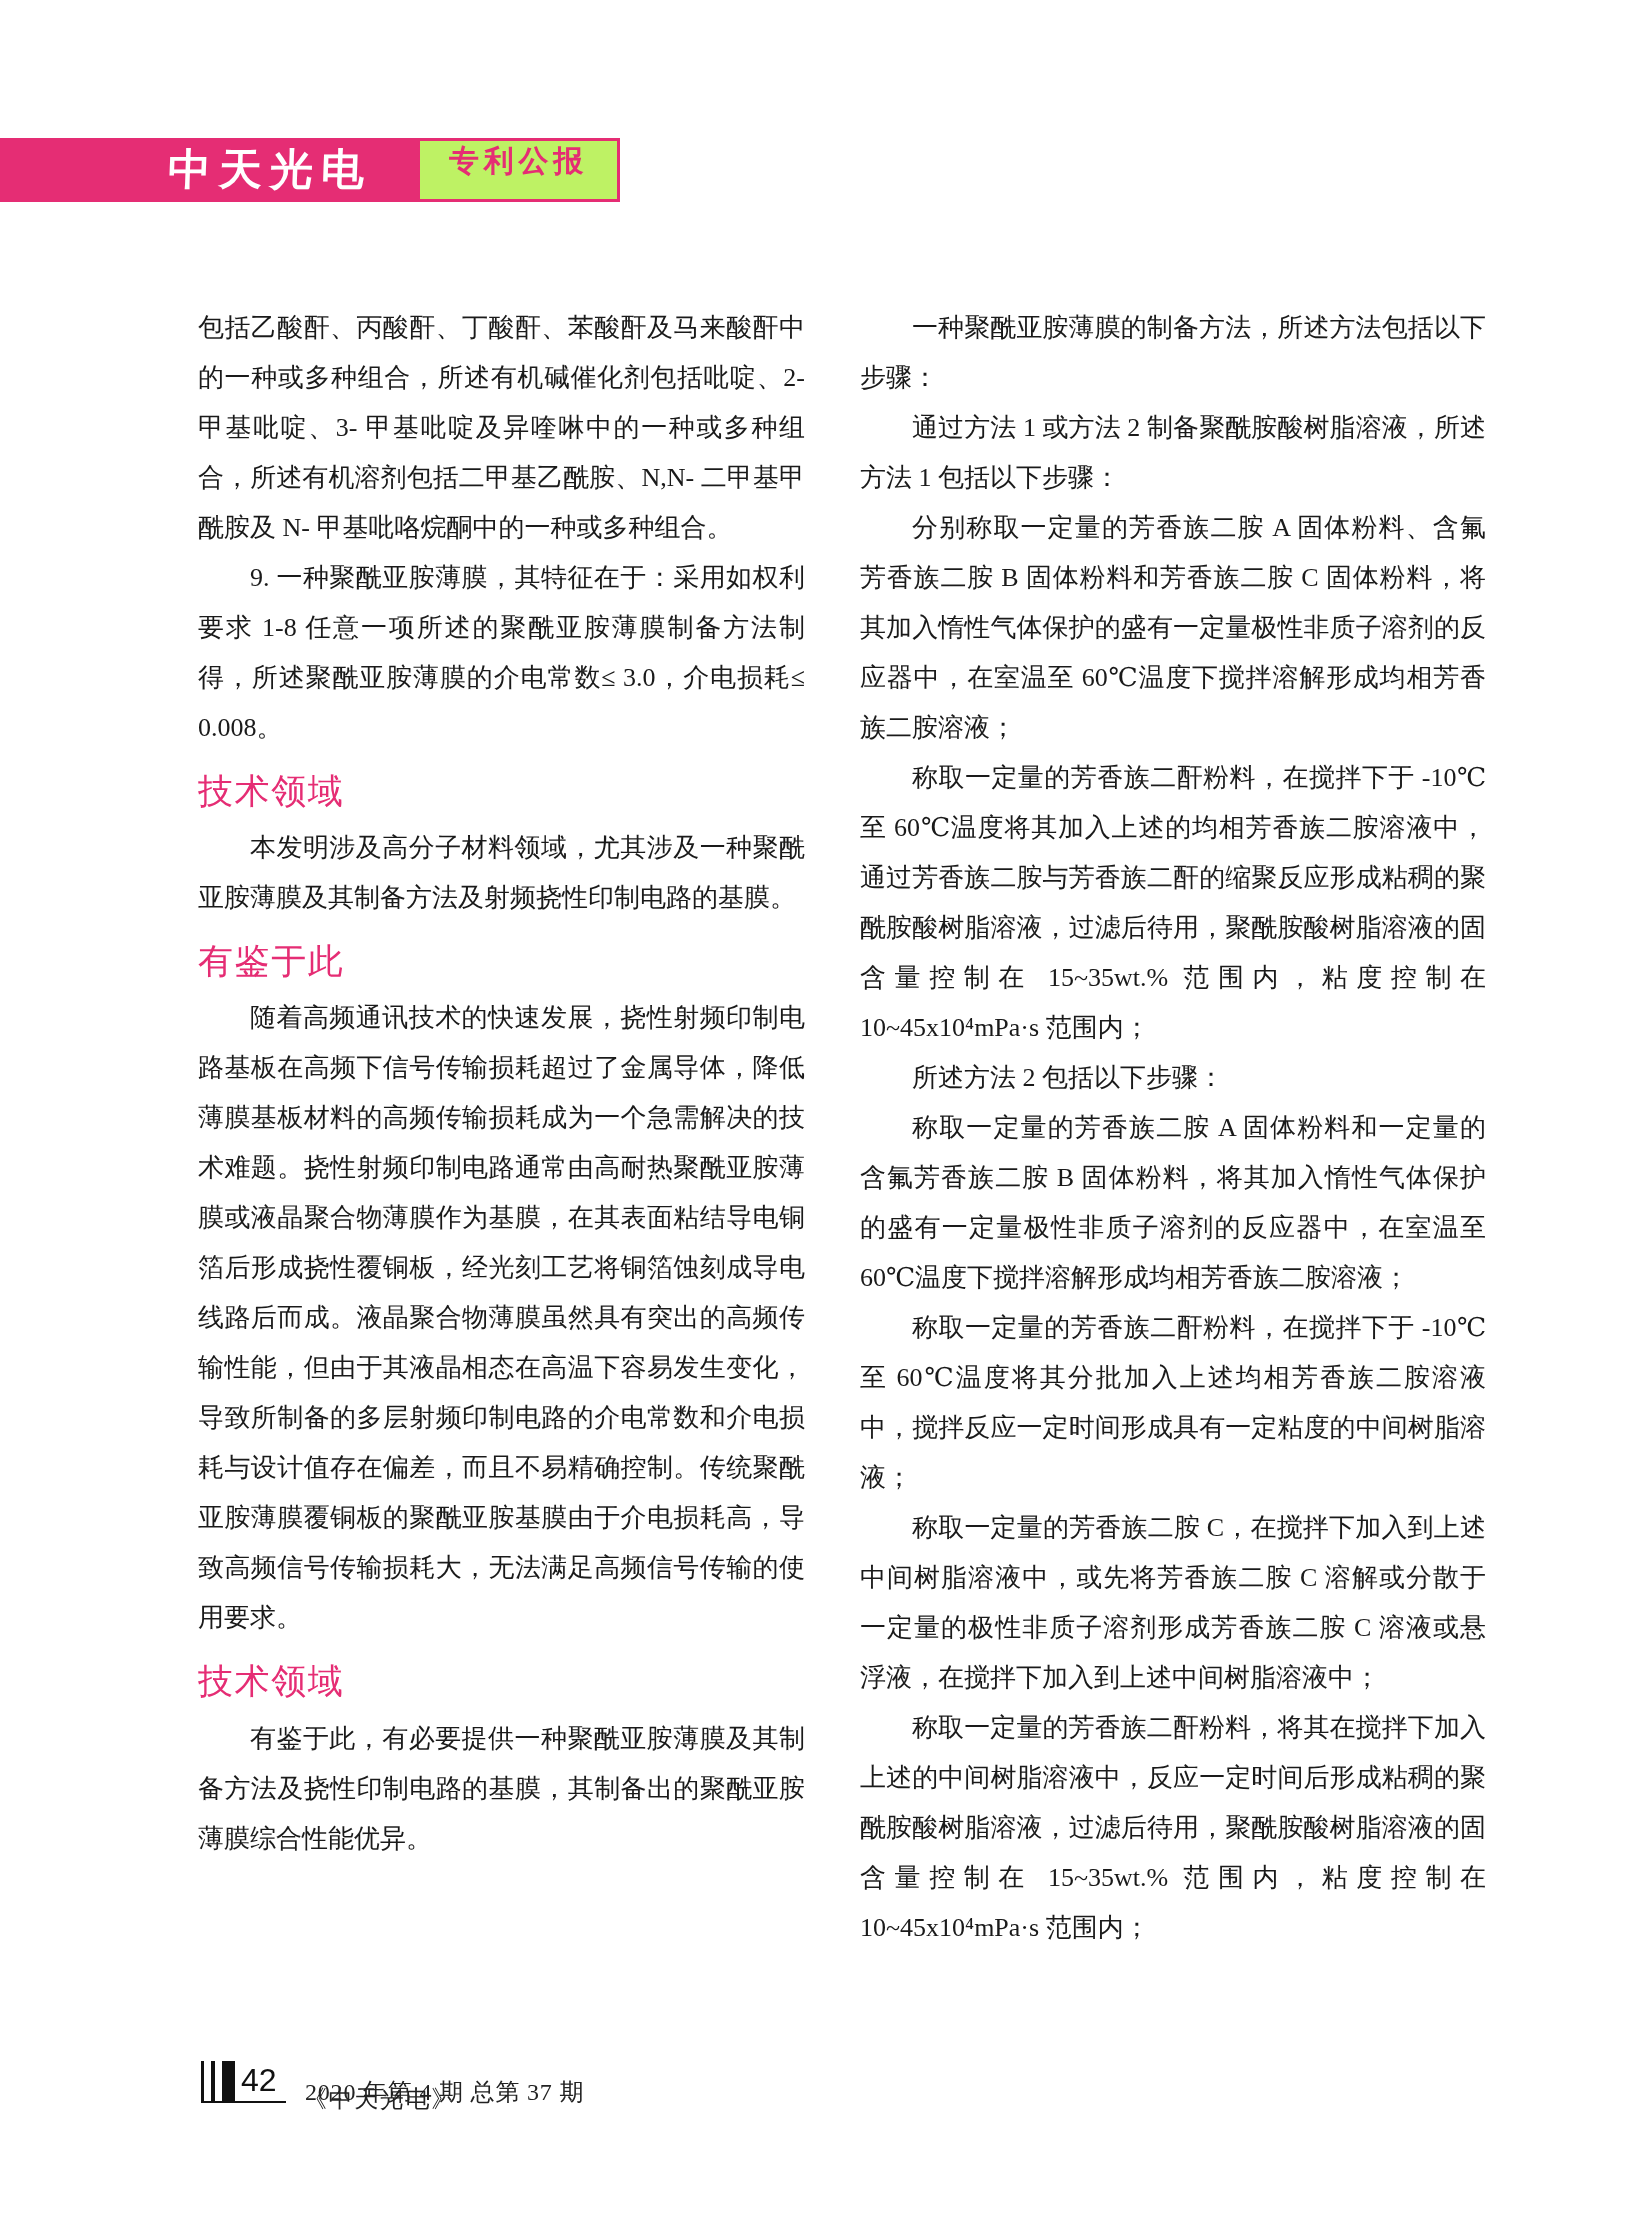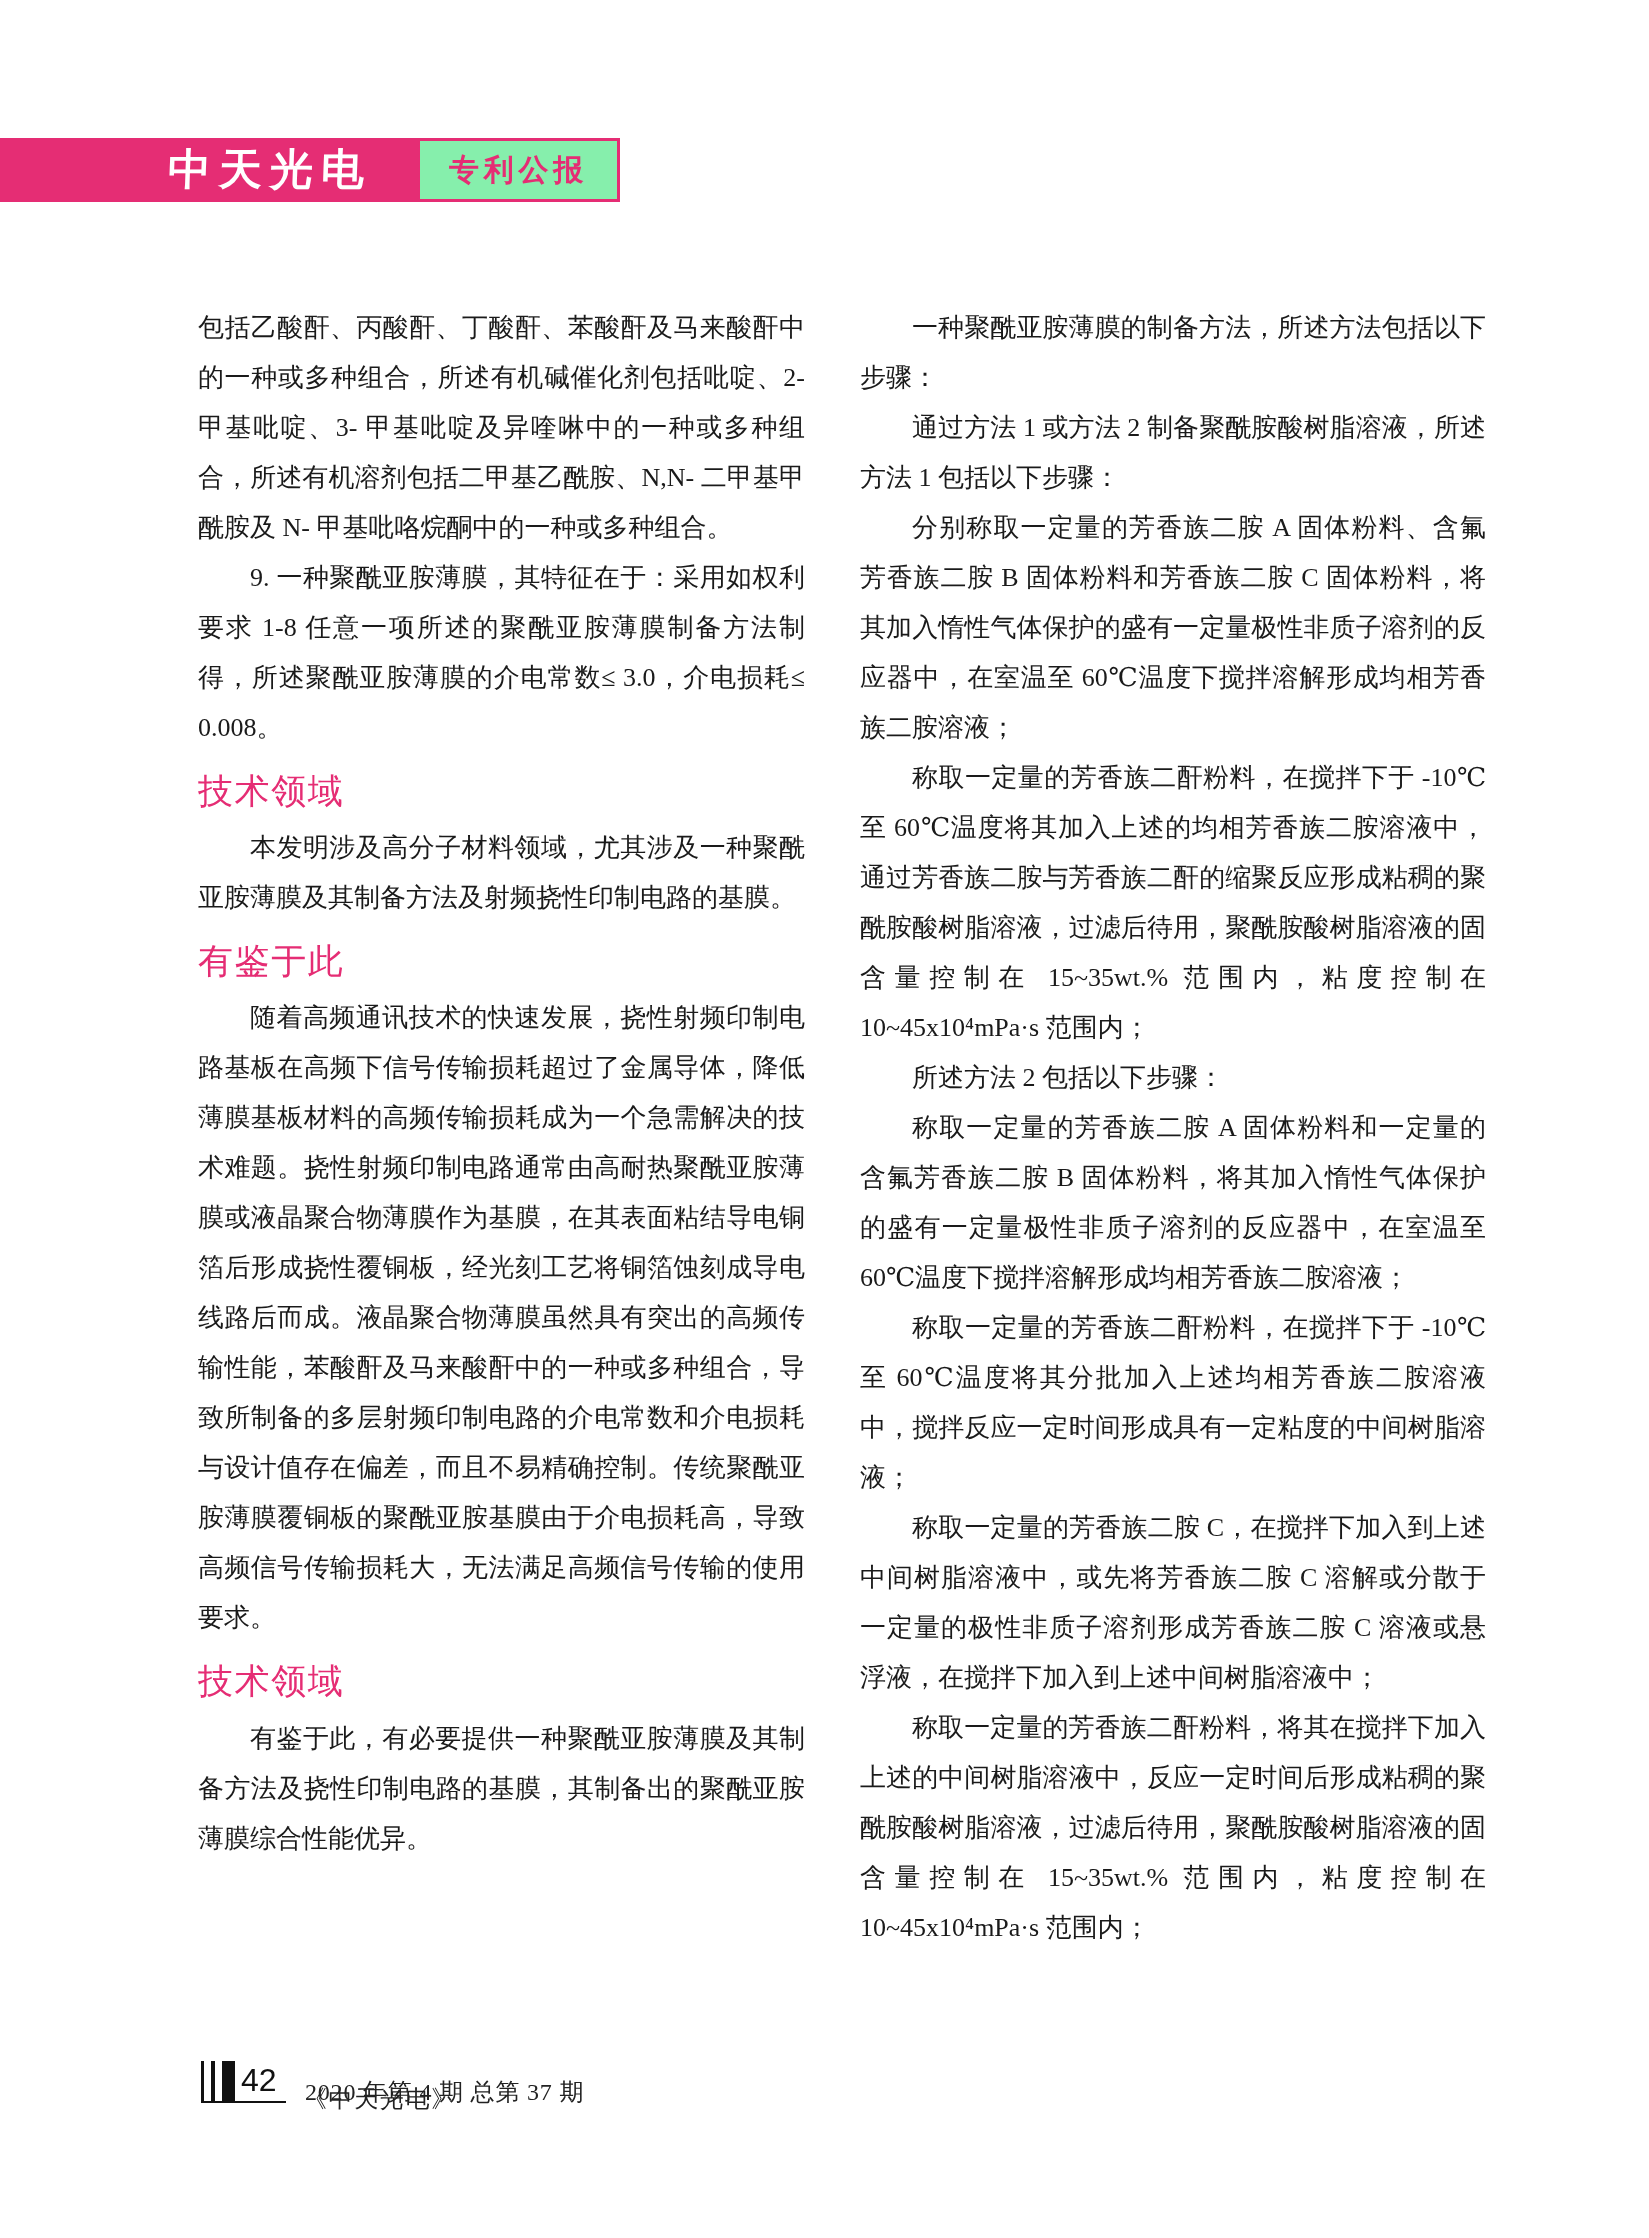--- a/index.html
+++ b/index.html
@@ -23,22 +23,22 @@
     display:flex;align-items:center;justify-content:flex-end;
     padding-right:45px;box-sizing:border-box;
   }
   .brand-logo{
     color:#ffffff;font-size:43px;font-weight:700;
     letter-spacing:8px;line-height:64px;white-space:nowrap;
     transform:skewX(-2deg);
   }
   .gazette-badge{
     position:absolute;left:417px;top:138px;width:203px;height:64px;
-    box-sizing:border-box;border:3.2px solid var(--accent);background:#86efac;
-    display:flex;align-items:center;justify-content:center;
+    box-sizing:border-box;border:3.2px solid var(--accent);background:#bef264;
+    display:flex;align-items:flex-start;justify-content:center;
   }
   .gazette-badge span{
     color:var(--accent);font-size:30px;font-weight:600;
     letter-spacing:4.8px;white-space:nowrap;
     font-family:"Liberation Sans","DejaVu Sans",sans-serif;
   }
 
   
   .col{
     position:absolute;top:303px;
@@ -91,21 +91,21 @@
   <div class="gazette-badge">
     <span>专利公报</span>
   </div>
 
   <div class="col col-left">
     <p>包括乙酸酐、丙酸酐、丁酸酐、苯酸酐及马来酸酐中的一种或多种组合，所述有机碱催化剂包括吡啶、2- 甲基吡啶、3- 甲基吡啶及异喹啉中的一种或多种组合，所述有机溶剂包括二甲基乙酰胺、N,N- 二甲基甲酰胺及 N- 甲基吡咯烷酮中的一种或多种组合。</p>
     <p class="indent">9. 一种聚酰亚胺薄膜，其特征在于：采用如权利要求 1-8 任意一项所述的聚酰亚胺薄膜制备方法制得，所述聚酰亚胺薄膜的介电常数≤ 3.0，介电损耗≤ 0.008。</p>
     <span class="section-title">技术领域</span>
     <p class="indent">本发明涉及高分子材料领域，尤其涉及一种聚酰亚胺薄膜及其制备方法及射频挠性印制电路的基膜。</p>
     <span class="section-title">有鉴于此</span>
-    <p class="indent">随着高频通讯技术的快速发展，挠性射频印制电路基板在高频下信号传输损耗超过了金属导体，降低薄膜基板材料的高频传输损耗成为一个急需解决的技术难题。挠性射频印制电路通常由高耐热聚酰亚胺薄膜或液晶聚合物薄膜作为基膜，在其表面粘结导电铜箔后形成挠性覆铜板，经光刻工艺将铜箔蚀刻成导电线路后而成。液晶聚合物薄膜虽然具有突出的高频传输性能，苯酸酐及马来酸酐中的一种或多种组合，导致所制备的多层射频印制电路的介电常数和介电损耗与设计值存在偏差，而且不易精确控制。传统聚酰亚胺薄膜覆铜板的聚酰亚胺基膜由于介电损耗高，导致高频信号传输损耗大，无法满足高频信号传输的使用要求。</p>
+    <p class="indent">随着高频通讯技术的快速发展，挠性射频印制电路基板在高频下信号传输损耗超过了金属导体，降低薄膜基板材料的高频传输损耗成为一个急需解决的技术难题。挠性射频印制电路通常由高耐热聚酰亚胺薄膜或液晶聚合物薄膜作为基膜，在其表面粘结导电铜箔后形成挠性覆铜板，经光刻工艺将铜箔蚀刻成导电线路后而成。液晶聚合物薄膜虽然具有突出的高频传输性能，但由于其液晶相态在高温下容易发生变化，导致所制备的多层射频印制电路的介电常数和介电损耗与设计值存在偏差，而且不易精确控制。传统聚酰亚胺薄膜覆铜板的聚酰亚胺基膜由于介电损耗高，导致高频信号传输损耗大，无法满足高频信号传输的使用要求。</p>
     <span class="section-title">技术领域</span>
     <p class="indent">有鉴于此，有必要提供一种聚酰亚胺薄膜及其制备方法及挠性印制电路的基膜，其制备出的聚酰亚胺薄膜综合性能优异。</p>
   </div>
 
   <div class="col col-right">
     <p class="indent">一种聚酰亚胺薄膜的制备方法，所述方法包括以下步骤：</p>
     <p class="indent">通过方法 1 或方法 2 制备聚酰胺酸树脂溶液，所述方法 1 包括以下步骤：</p>
     <p class="indent">分别称取一定量的芳香族二胺 A 固体粉料、含氟芳香族二胺 B 固体粉料和芳香族二胺 C 固体粉料，将其加入惰性气体保护的盛有一定量极性非质子溶剂的反应器中，在室温至 60℃温度下搅拌溶解形成均相芳香族二胺溶液；</p>
     <p class="indent">称取一定量的芳香族二酐粉料，在搅拌下于 -10℃至 60℃温度将其加入上述的均相芳香族二胺溶液中，通过芳香族二胺与芳香族二酐的缩聚反应形成粘稠的聚酰胺酸树脂溶液，过滤后待用，聚酰胺酸树脂溶液的固含量控制在 15~35wt.% 范围内，粘度控制在 10~45x10⁴mPa·s 范围内；</p>
     <p class="indent">所述方法 2 包括以下步骤：</p>

